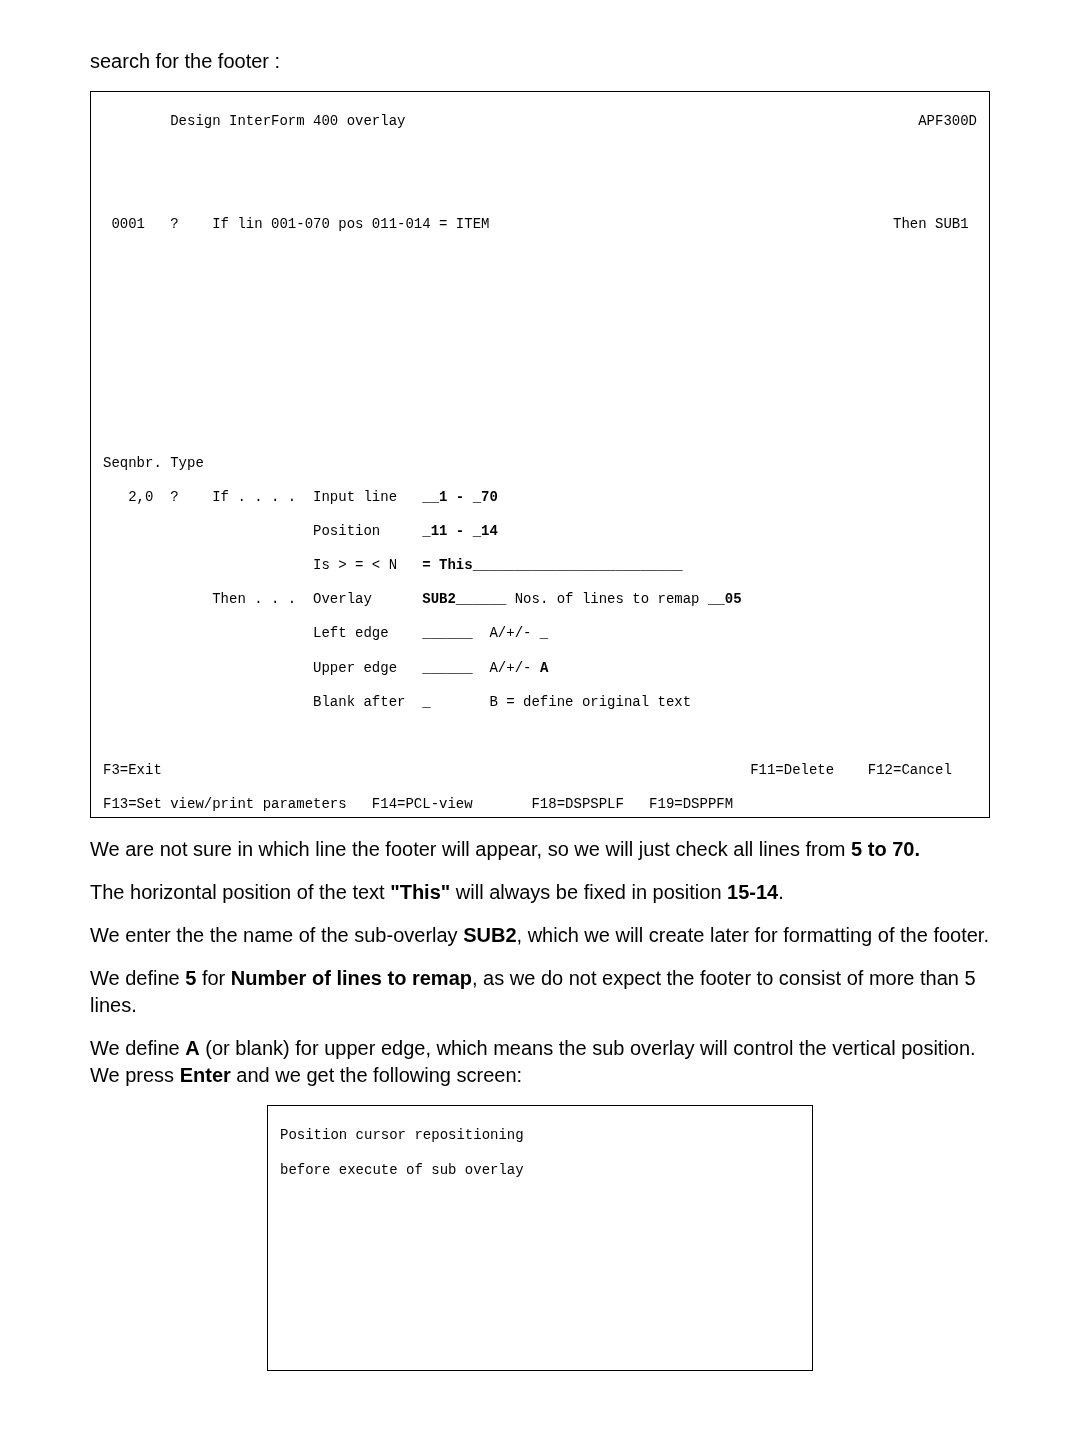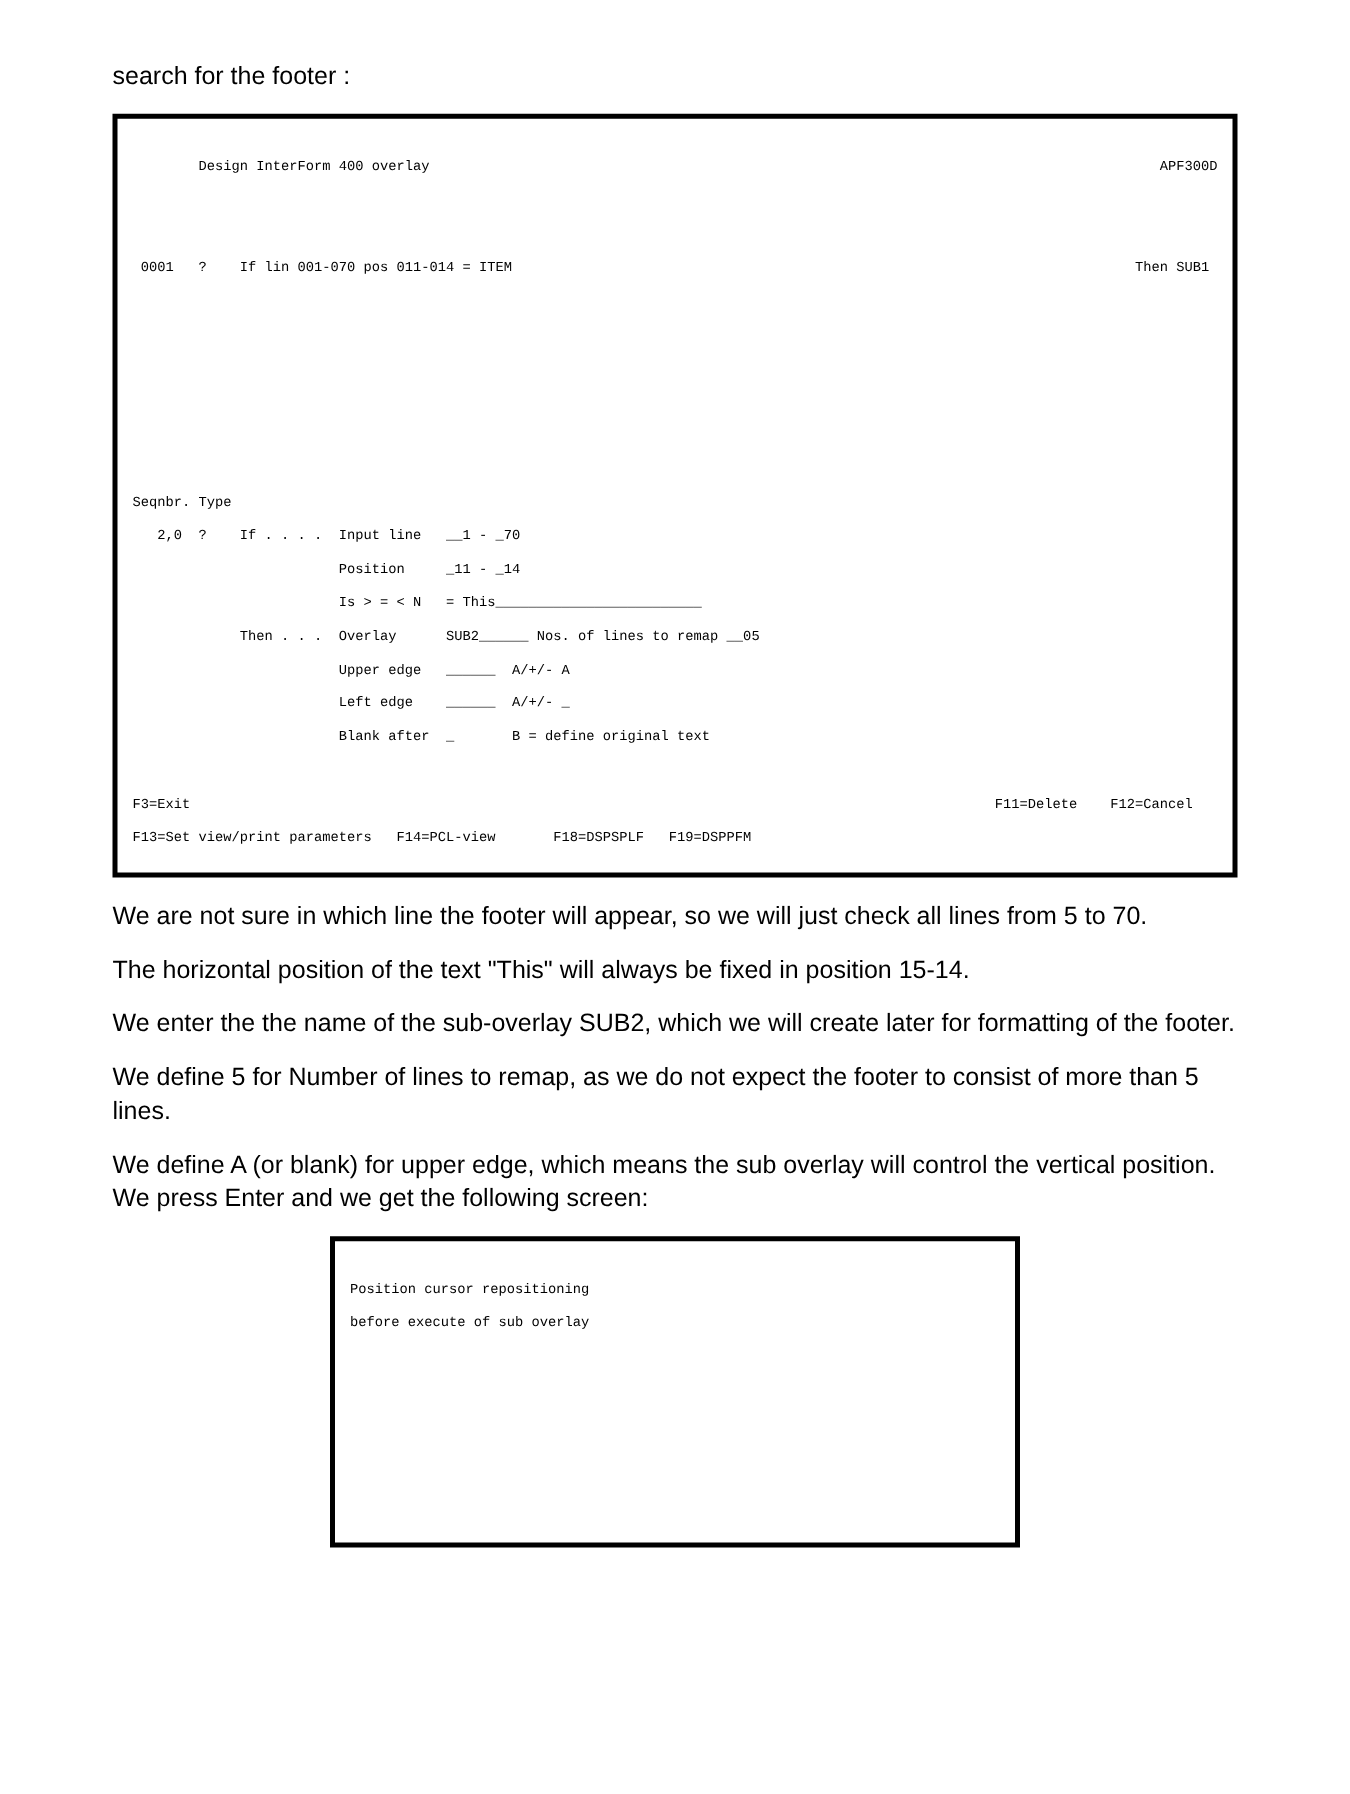--- a/index.html
+++ b/index.html
@@ -16,34 +16,34 @@
     box-sizing: border-box;
     width: 1080px;
     min-height: 1435px;
     padding: 32px 90px 50px 90px;
     position: relative;
   }
   .body-text {
     margin: 16px 0;
   }
   .terminal {
-    border: 4px solid #000000;
+    border: 1px solid #000000;
     font-family: "Courier New", Courier, monospace;
-    font-size: 11px;
+    font-size: 14px;
     line-height: 1.22;
-    padding: 20px 12px;
+    padding: 4px 12px;
     white-space: pre;
     overflow: hidden;
     margin: 4px 0 18px 0;
   }
   .terminal.small {
     width: 520px;
     margin: 0 auto 24px auto;
   }
-  .bold { font-weight: normal; }
+  .bold { font-weight: bold; }
   .mono-row span.rt {
     float: right;
   }
 </style>
 </head>
 <body>
 
 <div class="page">
 
   <div class="body-text">search for the footer :</div>
@@ -57,22 +57,22 @@
 <div>&nbsp;</div>
 <div>&nbsp;</div>
 <div>&nbsp;</div>
 <div>&nbsp;</div>
 <div>&nbsp;</div>
 <div>Seqnbr. Type</div>
 <div><span>   2,0  ?    If . . . .  Input line   </span><span class="bold">__1 - _70</span></div>
 <div><span>                         Position     </span><span class="bold">_11 - _14</span></div>
 <div><span>                         Is &gt; = &lt; N   </span><span class="bold">= This_________________________</span></div>
 <div><span>             Then . . .  Overlay      </span><span class="bold">SUB2______</span><span> Nos. of lines to remap </span><span class="bold">__05</span></div>
+<div>                         Left edge    ______  A/+/- _</div>
 <div><span>                         Upper edge   ______  A/+/- </span><span class="bold">A</span></div>
-<div>                         Left edge    ______  A/+/- _</div>
 <div>                         Blank after  _       B = define original text</div>
 <div>&nbsp;</div>
 <div class="mono-row"><span>F3=Exit</span><span class="rt">F11=Delete    F12=Cancel   </span></div>
 <div>F13=Set view/print parameters   F14=PCL-view       F18=DSPSPLF   F19=DSPPFM</div></div>
 
   <div class="body-text">
     <span>We are not sure in which line the footer will appear, so we will just check all lines from </span><span class="bold">5 to 70.</span>
   </div>
 
   <div class="body-text">

